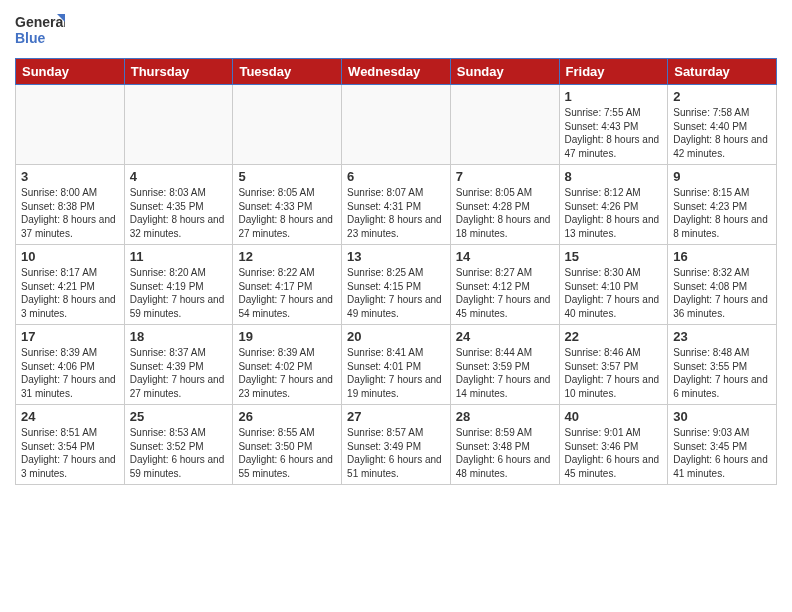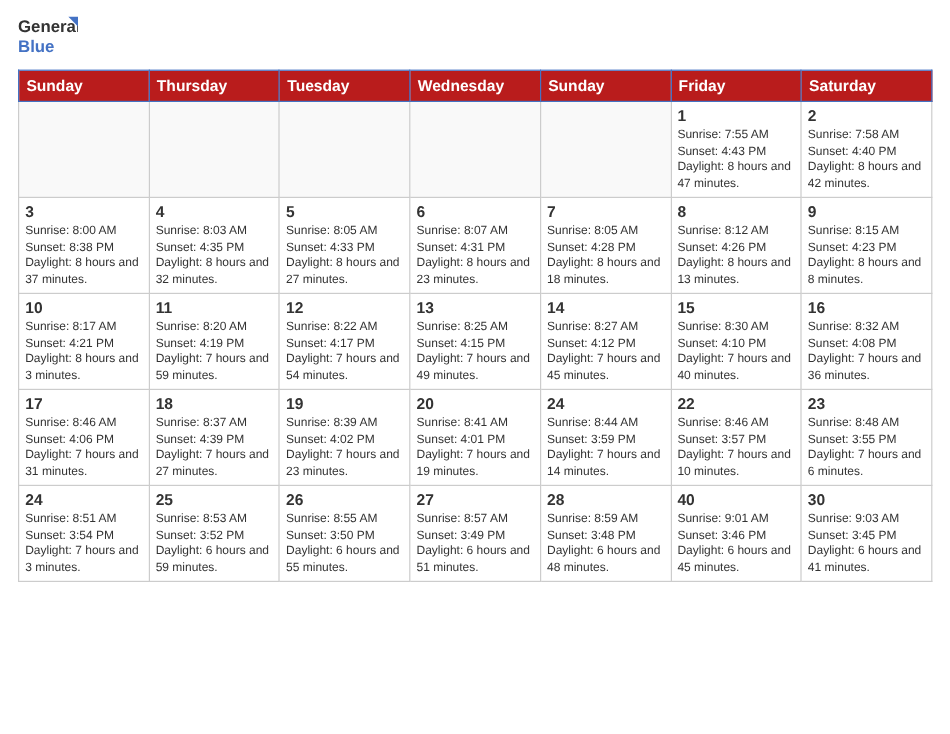--- a/index.html
+++ b/index.html
@@ -209,21 +209,21 @@
           <td>
             <span class="day-number">16</span>
             <div class="day-info">Sunrise: 8:32 AM
 Sunset: 4:08 PM
 Daylight: 7 hours and 36 minutes.</div>
           </td>
         </tr>
         <tr>
           <td>
             <span class="day-number">17</span>
-            <div class="day-info">Sunrise: 8:46 AM
+            <div class="day-info">Sunrise: 8:39 AM
 Sunset: 4:06 PM
 Daylight: 7 hours and 31 minutes.</div>
           </td>
           <td>
             <span class="day-number">18</span>
             <div class="day-info">Sunrise: 8:37 AM
 Sunset: 4:39 PM
 Daylight: 7 hours and 27 minutes.</div>
           </td>
           <td>

